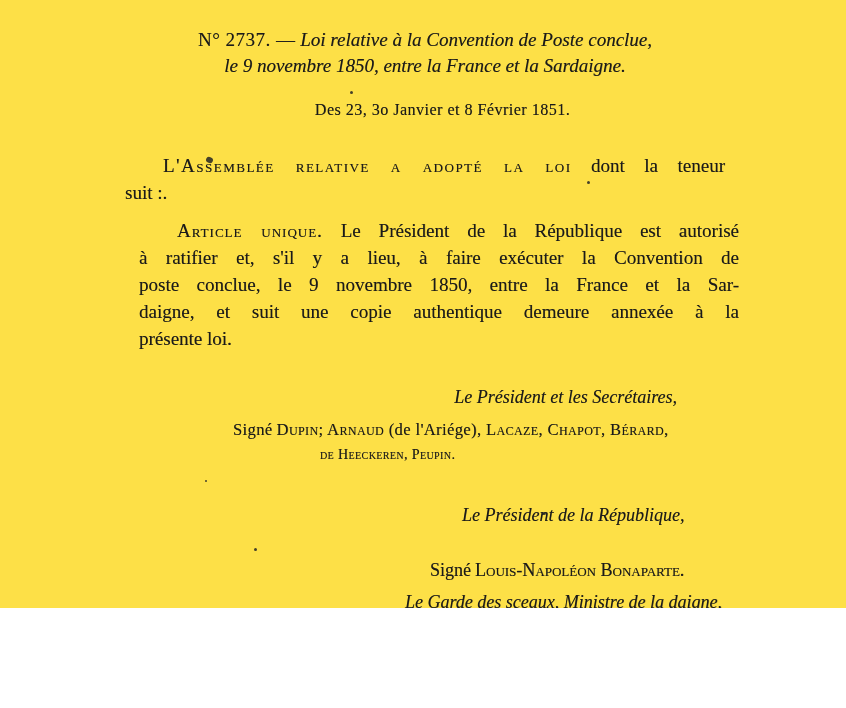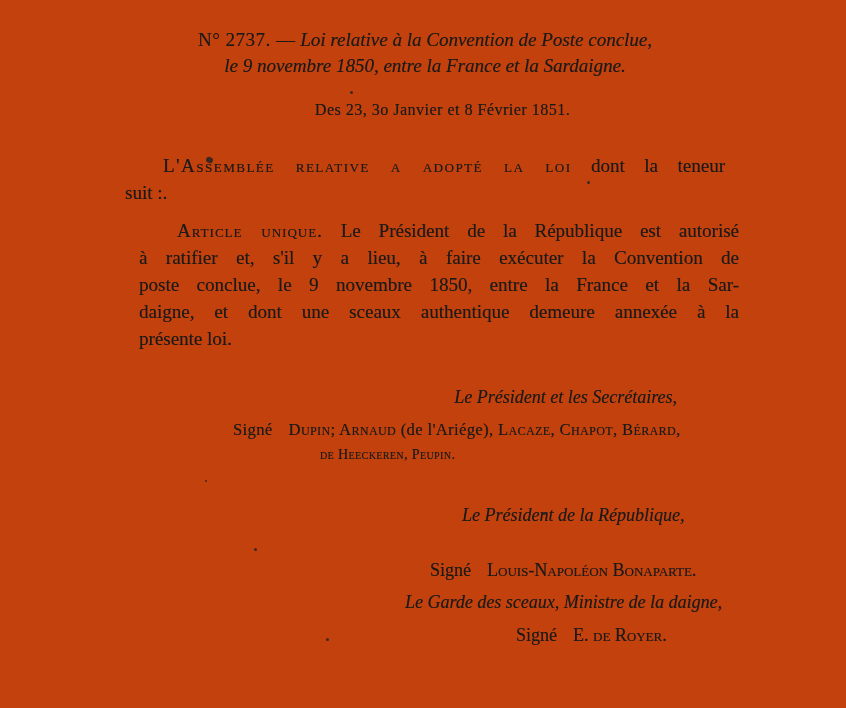--- a/index.html
+++ b/index.html
@@ -1,20 +1,20 @@
 <!DOCTYPE html>
 <html><head>
 <meta charset="utf-8">
 <style>
   html, body { margin: 0; padding: 0; background: #ffffff; }
   .page {
     position: relative;
     width: 846px;
-    height: 708px;
-    background: #c2410c;
+    height: 608px;
+    background: #fde047;
     color: #1a1a1a;
     font-family: "Liberation Serif", "DejaVu Serif", serif;
     overflow: hidden;
     text-shadow: 0.3px 0.3px 0 rgba(20,20,20,0.45);
   }
   .abs { position: absolute; }
   .col { left: 125px; width: 600px; }
 
   
   .title-block { top: 27px; text-align: center; font-size: 19px; line-height: 26px; }
@@ -27,21 +27,21 @@
   .para .jl { text-align: justify; text-align-last: justify; }
   .para .ll { text-align: left; }
   .indent { text-indent: 38px; }
   .adoption { top: 133px; }
   .article  { top: 198px; margin-left: 14px; }
   .deliberation { top: 329px; }
 
   .sc { font-variant: small-caps; }
   .sc-track { font-variant: small-caps; letter-spacing: 1.5px; }
   .sc-art { font-variant: small-caps; letter-spacing: 1px; }
-  .name-gap { margin-left: 16px; }
+  .name-gap { margin-left: 4px; }
 
   
   .assembly-role { top: 387px; left: 125px; width: 552px; text-align: right;
                    font-style: italic; font-size: 18px; white-space: nowrap; }
   .names-1 { top: 420px; left: 233px; font-size: 16.5px; letter-spacing: 0.4px; white-space: nowrap; }
   .names-2 { top: 447px; left: 320px; font-size: 14px; letter-spacing: 0.4px; white-space: nowrap; }
   .promulgation { top: 478px; left: 125px; width: 620px; font-size: 20px;
                   text-indent: 35px; white-space: nowrap; }
   .sig-line { font-size: 18px; white-space: nowrap; }
   .president-role { top: 505px; left: 462px; font-style: italic; text-align: right; }
@@ -76,21 +76,21 @@
 
   <p class="abs col para adoption">
     <span class="jl indent" style="display:block"><span class="sc-track">L'Assemblée relative a adopté la loi</span><span> dont la teneur</span></span>
     <span class="ll" style="display:block">suit :.</span>
   </p>
 
   <p class="abs col para article">
     <span class="jl indent" style="display:block"><span class="sc-art">Article unique.</span><span> Le Président de la République est autorisé</span></span>
     <span class="jl" style="display:block">à ratifier et, s'il y a lieu, à faire exécuter la Convention de</span>
     <span class="jl" style="display:block">poste conclue, le 9 novembre 1850, entre la France et la Sar-</span>
-    <span class="jl" style="display:block">daigne, et dont une sceaux authentique demeure annexée à la</span>
+    <span class="jl" style="display:block">daigne, et suit une copie authentique demeure annexée à la</span>
     <span class="ll" style="display:block">présente loi.</span>
   </p>
 
 
   <div class="abs assembly-role">Le Président et les Secrétaires,</div>
 
   <div class="abs names-1"><span>Signé</span><span class="sc name-gap">Dupin; Arnaud</span><span> (de l'Ariége), </span><span class="sc">Lacaze, Chapot, Bérard,</span></div>
   <div class="abs names-2 sc">de Heeckeren, Peupin.</div>
 
 

